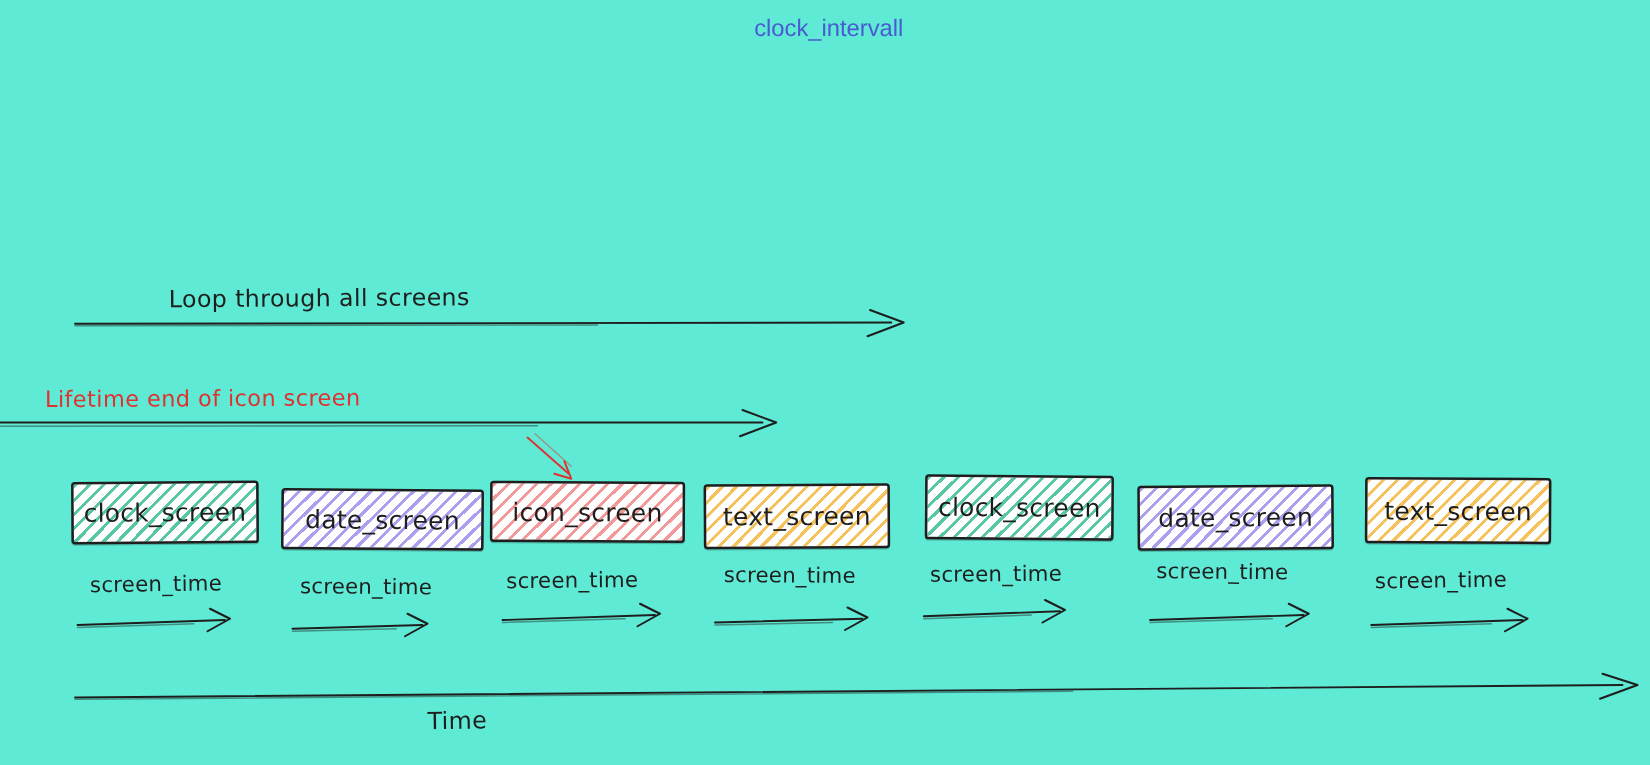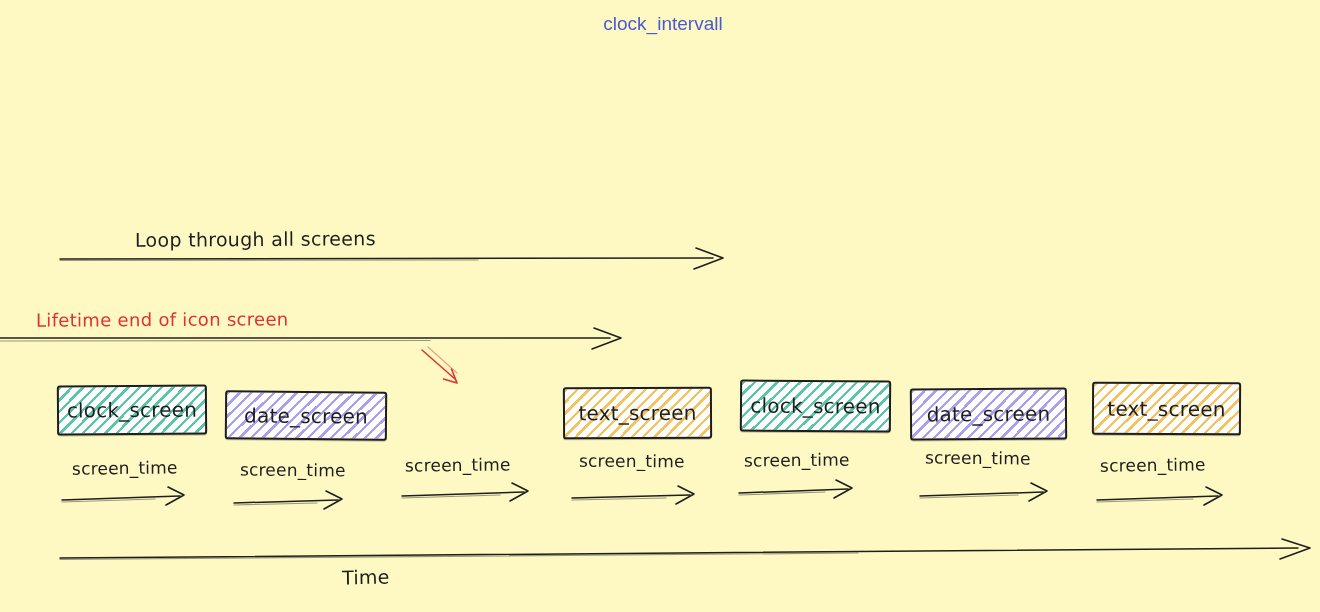--- a/index.html
+++ b/index.html
@@ -1,17 +1,17 @@
 <!DOCTYPE html>
 <html><head>
 <meta charset="utf-8">
 <style>
   html,body{margin:0;padding:0;background:#fff;}
   .canvas{
-    position:relative;width:1320px;height:612px;background:#fef9c3;
+    position:relative;width:1320px;height:612px;background:#5eead4;
     font-family:"DejaVu Sans",sans-serif;color:#1e1e1e;overflow:hidden;
   }
   .title{
     position:absolute;left:553px;top:13px;width:220px;text-align:center;
     font-family:"Liberation Sans",sans-serif;font-size:19px;color:#4a5ad2;
   }
   .hand{font-family:"DejaVu Sans",sans-serif;letter-spacing:.3px;}
   .loop-label{position:absolute;left:135px;top:228px;font-size:19px;transform:rotate(-.4deg);}
   .lifetime-label{position:absolute;left:36px;top:309px;font-size:18px;color:#e03131;transform:rotate(-.3deg);}
   .time-label{position:absolute;left:342px;top:566px;font-size:19px;transform:rotate(-1deg);}
@@ -60,20 +60,23 @@
     <path class="ln" d="M8 5 L41 34"></path>
     <path class="ln2" d="M14 2 L43 28"></path>
     <path class="hd" d="M29.5 34 L43 38 L37.5 24"></path>
   </svg>
 
   <div class="screen-box c-green" style="left:57px;top:385px;width:146px;height:46px;transform:rotate(-.4deg)">
     <span>clock_screen</span>
   </div>
   <div class="screen-box c-purple" style="left:225px;top:391px;width:158px;height:45px;transform:rotate(.5deg)">
     <span>date_screen</span>
+  </div>
+  <div class="screen-box c-red" style="left:392px;top:385px;width:152px;height:45px;transform:rotate(.3deg)">
+    <span>icon_screen</span>
   </div>
   <div class="screen-box c-yellow" style="left:563px;top:387px;width:145px;height:48px;transform:rotate(-.3deg)">
     <span>text_screen</span>
   </div>
   <div class="screen-box c-green" style="left:740px;top:380px;width:147px;height:48px;transform:rotate(.4deg)">
     <span>clock_screen</span>
   </div>
   <div class="screen-box c-purple" style="left:910px;top:388px;width:153px;height:48px;transform:rotate(-.4deg)">
     <span>date_screen</span>
   </div>

